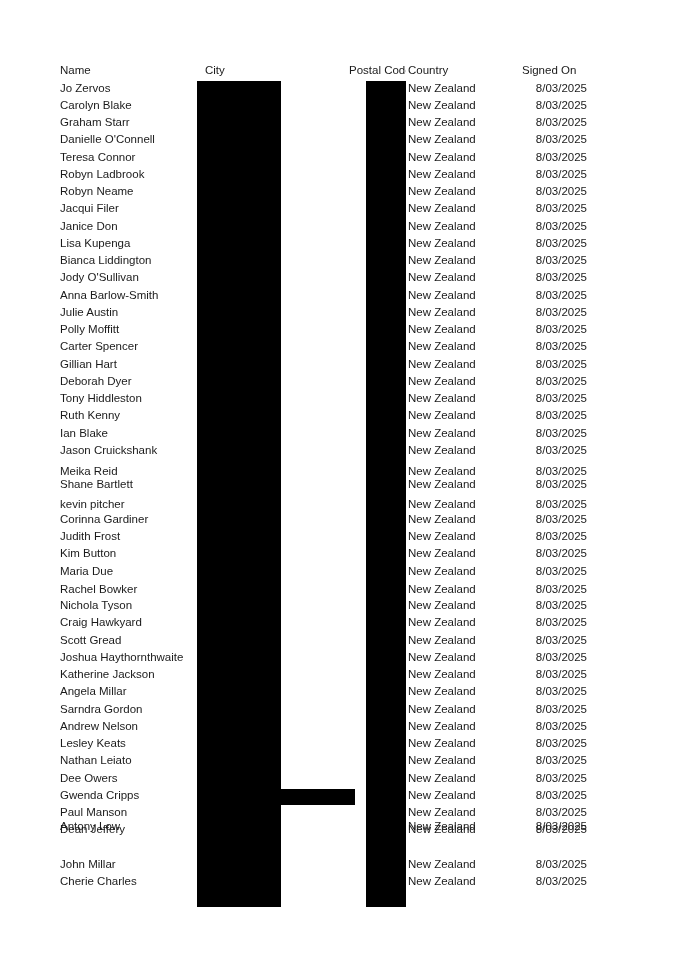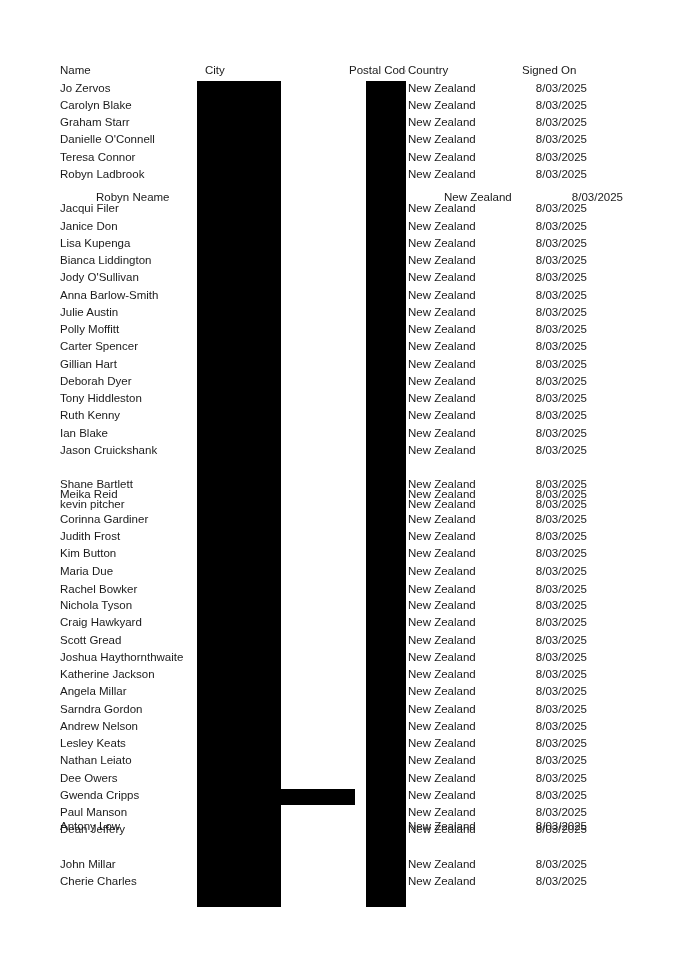--- a/index.html
+++ b/index.html
@@ -55,21 +55,21 @@
       <div class="row" style="top: 148.5px;">
         <span class="cell c-name">Teresa Connor</span>
         <span class="cell c-country">New Zealand</span>
         <span class="cell c-signed">8/03/2025</span>
       </div>
       <div class="row" style="top: 165.75px;">
         <span class="cell c-name">Robyn Ladbrook</span>
         <span class="cell c-country">New Zealand</span>
         <span class="cell c-signed">8/03/2025</span>
       </div>
-      <div class="row" style="top: 189px; margin-left: 36px;">
+      <div class="row" style="top: 183px;">
         <span class="cell c-name">Robyn Neame</span>
         <span class="cell c-country">New Zealand</span>
         <span class="cell c-signed">8/03/2025</span>
       </div>
       <div class="row" style="top: 200.25px;">
         <span class="cell c-name">Jacqui Filer</span>
         <span class="cell c-country">New Zealand</span>
         <span class="cell c-signed">8/03/2025</span>
       </div>
       <div class="row" style="top: 217.5px;">
@@ -135,21 +135,21 @@
       <div class="row" style="top: 424.5px;">
         <span class="cell c-name">Ian Blake</span>
         <span class="cell c-country">New Zealand</span>
         <span class="cell c-signed">8/03/2025</span>
       </div>
       <div class="row" style="top: 441.75px;">
         <span class="cell c-name">Jason Cruickshank</span>
         <span class="cell c-country">New Zealand</span>
         <span class="cell c-signed">8/03/2025</span>
       </div>
-      <div class="row" style="top: 486px;">
+      <div class="row" style="top: 463px;">
         <span class="cell c-name">Meika Reid</span>
         <span class="cell c-country">New Zealand</span>
         <span class="cell c-signed">8/03/2025</span>
       </div>
       <div class="row" style="top: 476.25px; padding-left: 12px;">
         <span class="cell c-name">Shane Bartlett</span>
         <span class="cell c-country">New Zealand</span>
         <span class="cell c-signed">8/03/2025</span>
       </div>
       <div class="row" style="top: 496px;">

